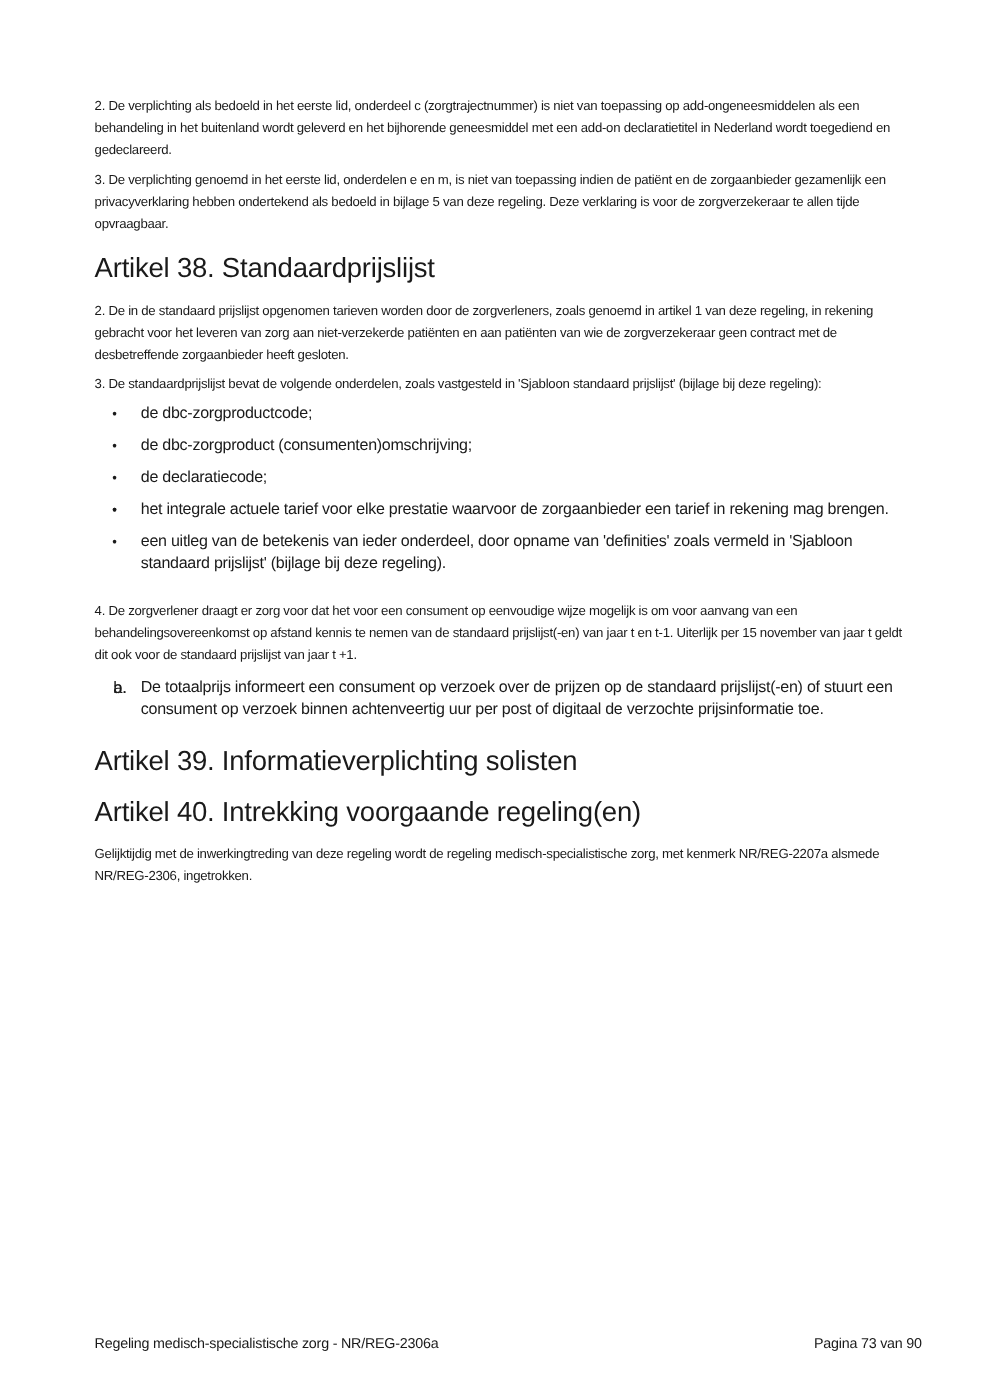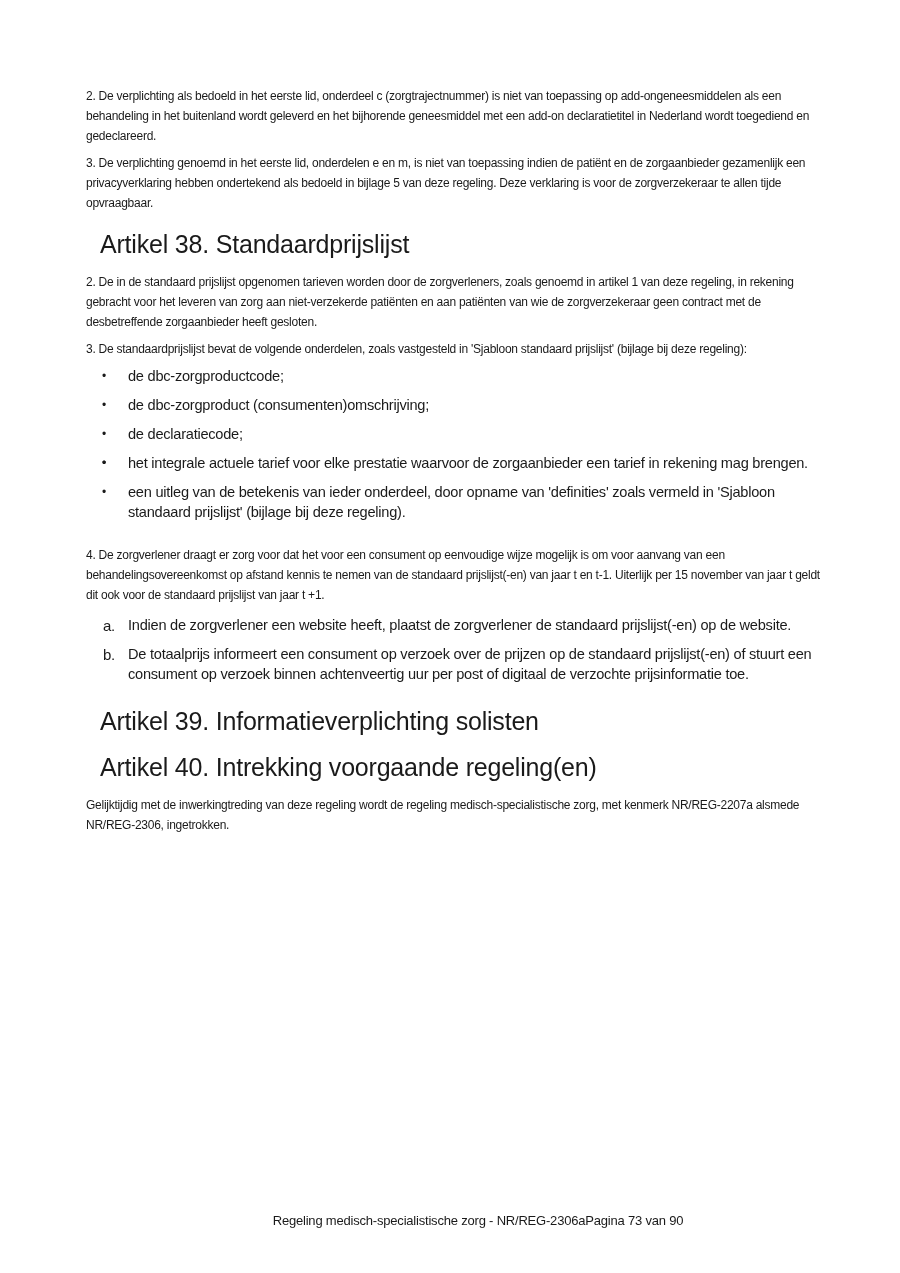--- a/index.html
+++ b/index.html
@@ -3,39 +3,39 @@
   <meta charset="utf-8">
   <style>
     html, body { margin: 0; padding: 0; background: #ffffff; }
     body {
       width: 900px; height: 1273px; position: relative; overflow: hidden;
       font-family: "Liberation Sans", sans-serif; color: #1a1a1a;
     }
     .page { position: absolute; left: 86px; top: 86px; width: 736px; }
     p { margin: 0 0 7px 0; font-size: 12px; line-height: 20px; letter-spacing: -0.25px; }
     h2 {
-      font-weight: normal; font-size: 25px; line-height: 30px; margin: 16px 0 13px 14px;
+      font-weight: normal; font-size: 25px; line-height: 30px; margin: 16px 0 13px 0;
       letter-spacing: -0.2px; color: #1a1a1a;
     }
     ul.bullets { list-style: none; margin: 0 0 0 0; padding: 0; }
     ul.bullets li {
       position: relative; padding-left: 42px; font-size: 14.6px; line-height: 20px;
       margin-bottom: 9px; letter-spacing: -0.25px;
     }
     ul.bullets li .bullet { position: absolute; left: 16px; top: 0; font-size: 12px; }
     ol.alpha { list-style: none; margin: 10px 0 0 0; padding: 0; }
     ol.alpha li {
       position: relative; padding-left: 42px; font-size: 14.6px; line-height: 20px;
       margin-bottom: 9px; letter-spacing: -0.25px;
     }
     ol.alpha li .marker { position: absolute; left: 17px; top: 1px; font-size: 15px; }
     .spacer { height: 14px; }
     .footer {
-      position: absolute; left: 86px; right: 78px; top: 1213px;
-      display: flex; justify-content: center; font-size: 13px; letter-spacing: -0.2px; margin-left: 48px;
+      position: absolute; left: 86px; right: 62px; top: 1213px;
+      display: flex; justify-content: space-between; font-size: 13px; letter-spacing: -0.2px;
     }
   </style>
 </head>
 <body>
 
 <div class="page">
   <p>2. De verplichting als bedoeld in het eerste lid, onderdeel c (zorgtrajectnummer) is niet van toepassing op add-ongeneesmiddelen als een behandeling in het buitenland wordt geleverd en het bijhorende geneesmiddel met een add-on declaratietitel in Nederland wordt toegediend en gedeclareerd.</p>
   <p>3. De verplichting genoemd in het eerste lid, onderdelen e en m, is niet van toepassing indien de patiënt en de zorgaanbieder gezamenlijk een privacyverklaring hebben ondertekend als bedoeld in bijlage 5 van deze regeling. Deze verklaring is voor de zorgverzekeraar te allen tijde opvraagbaar.</p>
 
   <h2>Artikel 38. Standaardprijslijst</h2>
@@ -48,21 +48,21 @@
     <li><span class="bullet">•</span><span>de declaratiecode;</span></li>
     <li><span class="bullet">•</span></li>
     <li><span class="bullet">•</span><span>het integrale actuele tarief voor elke prestatie waarvoor de zorgaanbieder een tarief in rekening mag brengen.</span></li>
     <li><span class="bullet">•</span><span>een uitleg van de betekenis van ieder onderdeel, door opname van 'definities' zoals vermeld in 'Sjabloon standaard prijslijst' (bijlage bij deze regeling).</span></li>
   </ul>
 
   <div class="spacer"></div>
   <p>4. De zorgverlener draagt er zorg voor dat het voor een consument op eenvoudige wijze mogelijk is om voor aanvang van een behandelingsovereenkomst op afstand kennis te nemen van de standaard prijslijst(-en) van jaar t en t-1. Uiterlijk per 15 november van jaar t geldt dit ook voor de standaard prijslijst van jaar t +1.</p>
 
   <ol class="alpha">
-    <li><span class="marker">a.</span><span>Indien de zorgverlener een website heeft, plaatst de zorgverlener de standaard prijslijst(-en) op de website.</span></li>
+    <li><span class="marker">a.</span></li>
     <li><span class="marker">b.</span><span>De totaalprijs informeert een consument op verzoek over de prijzen op de standaard prijslijst(-en) of stuurt een consument op verzoek binnen achtenveertig uur per post of digitaal de verzochte prijsinformatie toe.</span></li>
   </ol>
 
   <h2 style="margin-top:22px;">Artikel 39. Informatieverplichting solisten</h2>
 
   <h2>Artikel 40. Intrekking voorgaande regeling(en)</h2>
   <p>Gelijktijdig met de inwerkingtreding van deze regeling wordt de regeling medisch-specialistische zorg, met kenmerk NR/REG-2207a alsmede NR/REG-2306, ingetrokken.</p>
 </div>
 
 <div class="footer">

